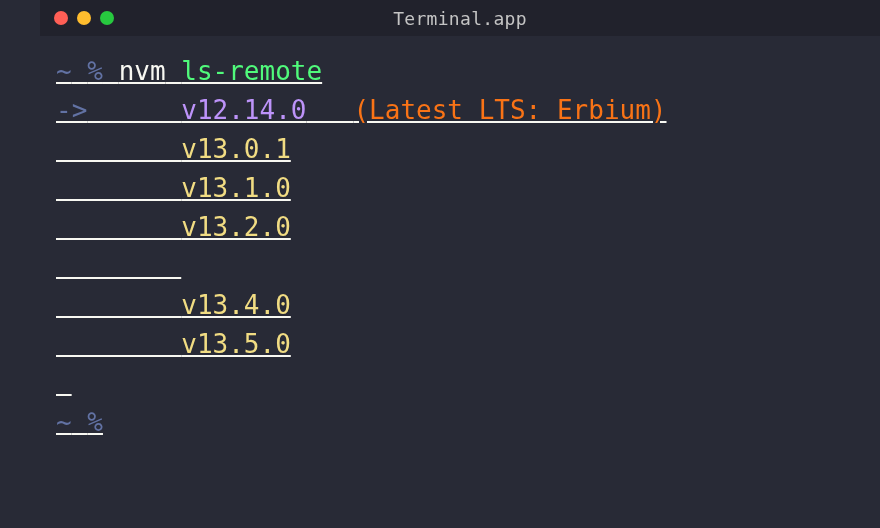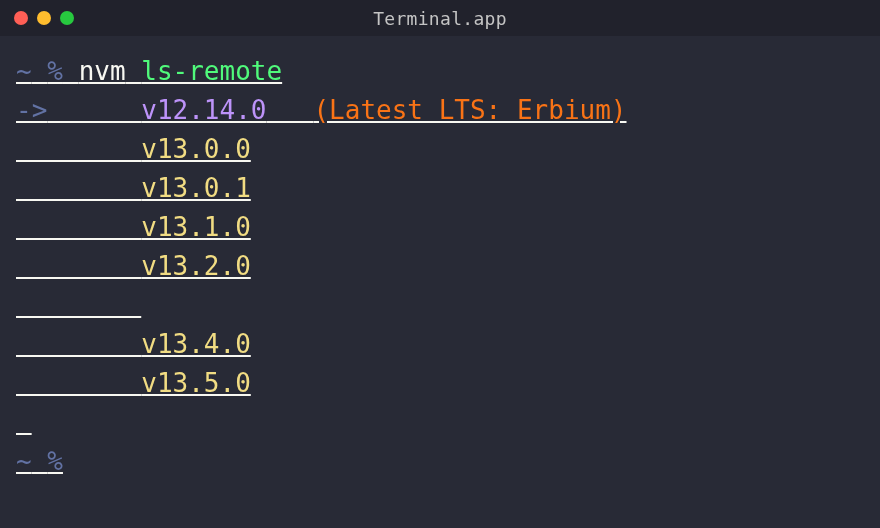--- a/index.html
+++ b/index.html
@@ -9,20 +9,21 @@
       font-family: "Menlo", "Monaco", "Consolas", monospace;
       background: #282a36;
       color: #f8f8f2;
       overflow: hidden;
     }
     .window {
       width: 100%;
       height: 100%;
       display: flex;
       flex-direction: column;
+      padding-left: 40px;
     }
     .titlebar {
       height: 36px;
       background: #21222c;
       display: flex;
       align-items: center;
       position: relative;
       padding: 0 14px;
       flex-shrink: 0;
     }
@@ -79,21 +80,20 @@
     </div>
     <div class="title">Terminal.app</div>
   </div>
 
   <div class="terminal-body">
 
     <div class="line"><span class="dim">~</span><span> </span><span class="dim">%</span><span> </span><span class="white">nvm</span><span> </span><span class="green">ls-remote</span></div>
 
     <div class="line"><span class="dim">-&gt;</span><span>      </span><span class="purple">v12.14.0</span><span>   </span><span class="lime">(Latest LTS: Erbium)</span></div>
 
-    <div class="line"><span>        </span><span class="yellow">v13.0.0</span></div>
     <div class="line"><span>        </span><span class="yellow">v13.0.1</span></div>
     <div class="line"><span>        </span><span class="yellow">v13.1.0</span></div>
     <div class="line"><span>        </span><span class="yellow">v13.2.0</span></div>
     <div class="line"><span>        </span></div>
     <div class="line"><span>        </span><span class="yellow">v13.4.0</span></div>
     <div class="line"><span>        </span><span class="yellow">v13.5.0</span></div>
 
     <div class="line"> </div>
 
     <div class="line"><span class="dim">~</span><span> </span><span class="dim">%</span></div>

